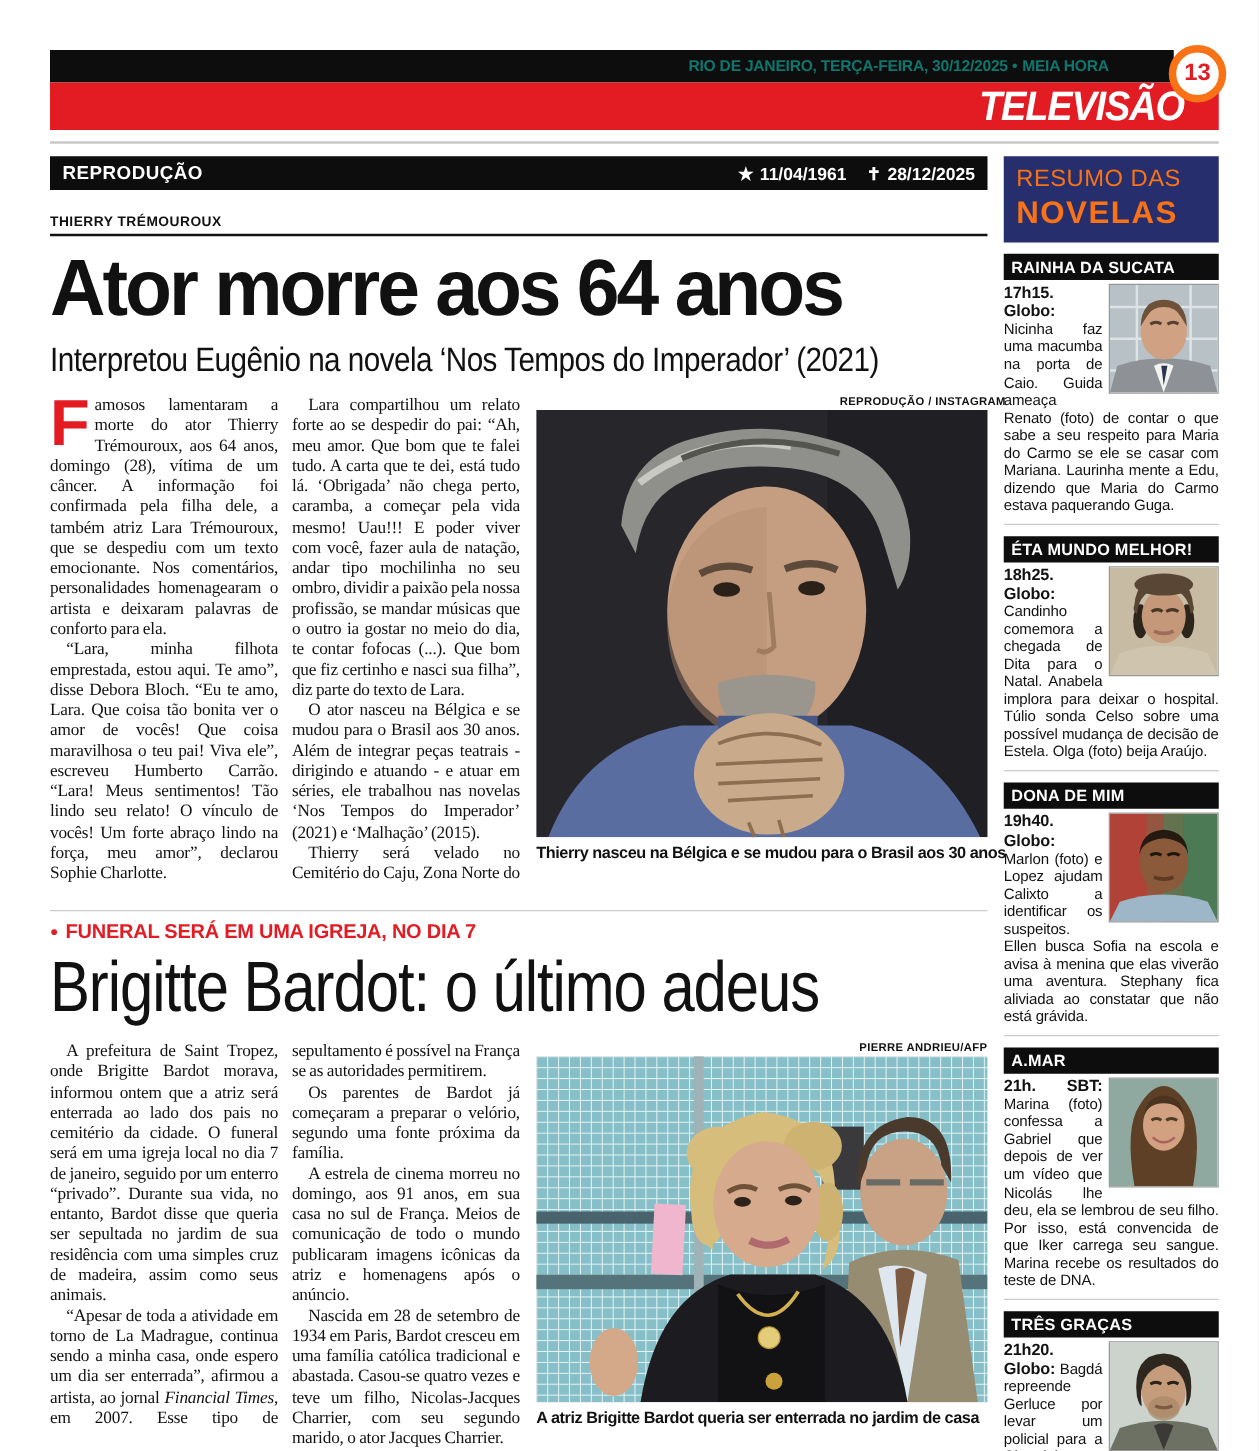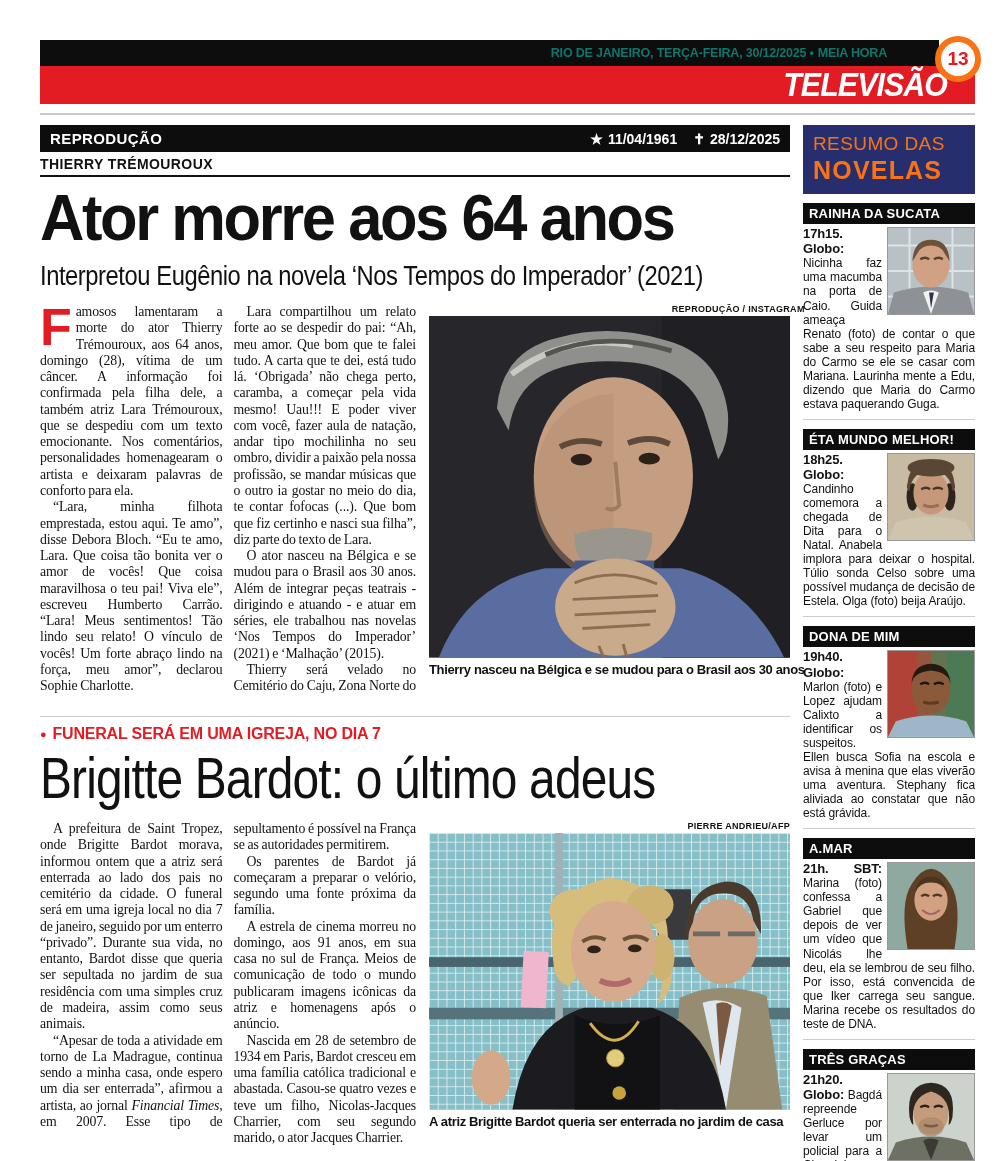--- a/index.html
+++ b/index.html
@@ -22,21 +22,21 @@
   
   .content{display:flex;gap:13px;}
   .main{width:750px;flex:none;}
   .sidebar{width:172px;flex:none;}
   
   .obit-bar{height:27px;background:#0d0d0d;color:#fff;display:flex;align-items:center;
             justify-content:space-between;padding:0 10px;font-weight:bold;}
   .obit-kicker{font-size:15px;letter-spacing:0.4px;}
   .obit-dates{font-size:14px;display:flex;gap:16px;align-items:center;}
   .obit-dates .d{display:flex;gap:5px;align-items:center;}
-  .obit-subject{font-size:14px;font-weight:bold;letter-spacing:0.4px;padding:4px 0 3px;
+  .obit-subject{font-size:11px;font-weight:bold;letter-spacing:0.4px;padding:20px 0 3px;
                 border-bottom:2px solid #111;}
   .obit-headline{margin:10px 0 0;font-size:64px;line-height:0.98;font-weight:bold;
                  letter-spacing:-2.5px;transform:scaleX(0.96);transform-origin:left center;
                  white-space:nowrap;}
   .obit-subhead{margin:12px 0 0;font-size:27px;line-height:1.05;letter-spacing:-0.5px;
                 transform:scaleX(0.88);transform-origin:left center;white-space:nowrap;}
   
   .article-row{display:flex;margin-top:14px;}
   .cols{width:376px;flex:none;height:398px;column-count:2;column-gap:11px;
         font-family:"Liberation Serif",serif;font-size:13.8px;line-height:1.18;

